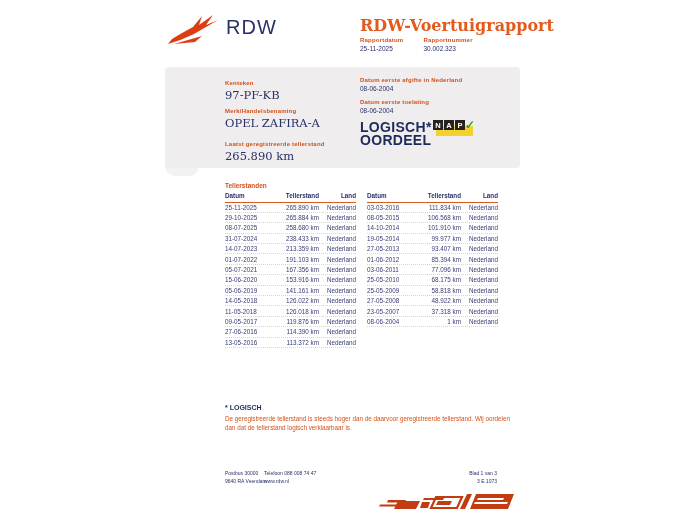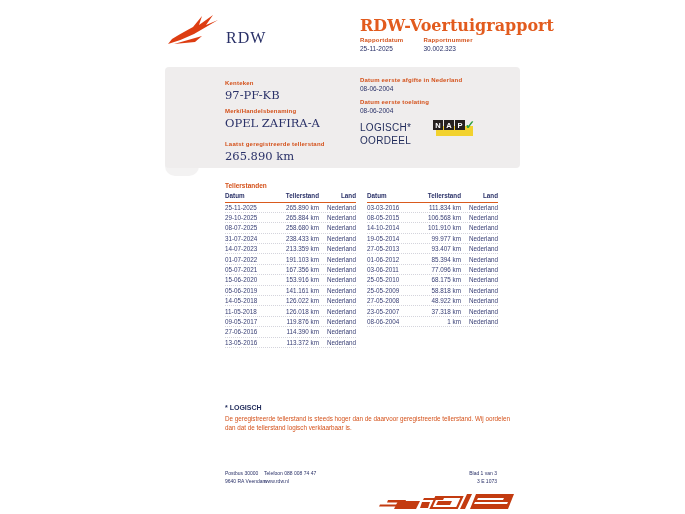--- a/index.html
+++ b/index.html
@@ -3,41 +3,41 @@
 <meta charset="utf-8">
 <style>
   * { margin:0; padding:0; box-sizing:border-box; }
   html,body { width:685px; height:514px; background:#ffffff; overflow:hidden;
               font-family:"Liberation Sans", sans-serif; }
   .abs { position:absolute; }
 
   
   #logo { left:168px; top:14px; display:flex; align-items:flex-start; }
   #logo svg { width:52px; height:32px; }
-  #logo-text { font-family:Liberation Serif, serif; font-size:16px; color:#2A3168;
-               letter-spacing:1px; margin-left:6px; margin-top:15px; }
+  #logo-text { font-family:Liberation Sans, sans-serif; font-size:20px; color:#2A3168;
+               letter-spacing:1px; margin-left:6px; margin-top:2px; }
   #report-title { left:360px; top:10px; font-family:"DejaVu Serif", serif;
                   font-weight:bold; font-size:16px; color:#E25B1E;margin-top:6px; }
   #report-meta { left:360px; top:37px; display:flex; gap:20px; }
   .meta-label { font-size:6px; font-weight:bold; color:#D4511A; letter-spacing:.2px; }
   .meta-value { font-size:6.5px; color:#2A3168; margin-top:2px; }
 
   
   #summary-tab { left:165px; top:158px; width:34px; height:18px; background:#f3f2f2;
                  border-radius:0 0 10px 10px; }
   #summary-box { left:165px; top:67px; width:355px; height:101px; background:#EFEDED;
                  border-radius:4px; }
   .sum-label { font-size:6px; font-weight:bold; color:#D4511A; letter-spacing:.2px; }
   .sum-value { font-family:"DejaVu Serif", serif; font-size:11.5px; color:#2A3168;
                margin:2px 0 6px; }
   .sum-value-sm { font-size:6.5px; color:#2A3168; margin:2px 0 7px; }
   #sum-left  { left:60px;  top:13px; }
   #sum-right { left:195px; top:10px; }
   #sum-odometer { margin-top:11px; }
-  #oordeel { font-size:10px; font-weight:normal; color:#1F2A5A;
+  #oordeel { font-size:14px; font-weight:bold; color:#1F2A5A;
              line-height:13px; letter-spacing:.3px; }
   
   #nap { left:268px; top:53px; width:46px; height:18px; }
   #nap-yellow { left:3px; top:6px; width:37px; height:10px; background:#F2D22E; }
   #nap-letters { left:0; top:0; display:flex; gap:1px; }
   .nap-letter { width:10px; height:10px; background:#26211f; color:#fff;
                 font-size:7.5px; font-weight:bold; display:flex;
                 align-items:center; justify-content:center; }
   #nap-check { left:32px; top:-2px; color:#2FA042; font-size:12px; font-weight:bold; }
 

